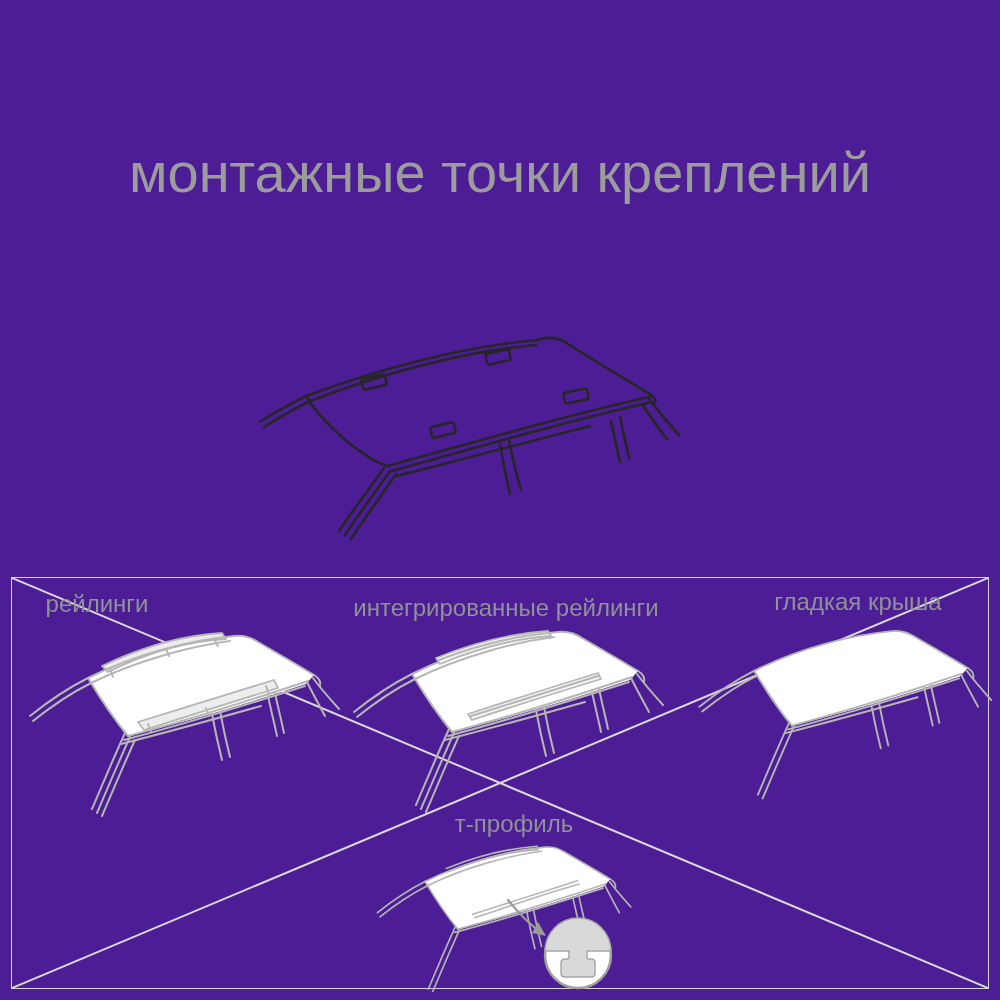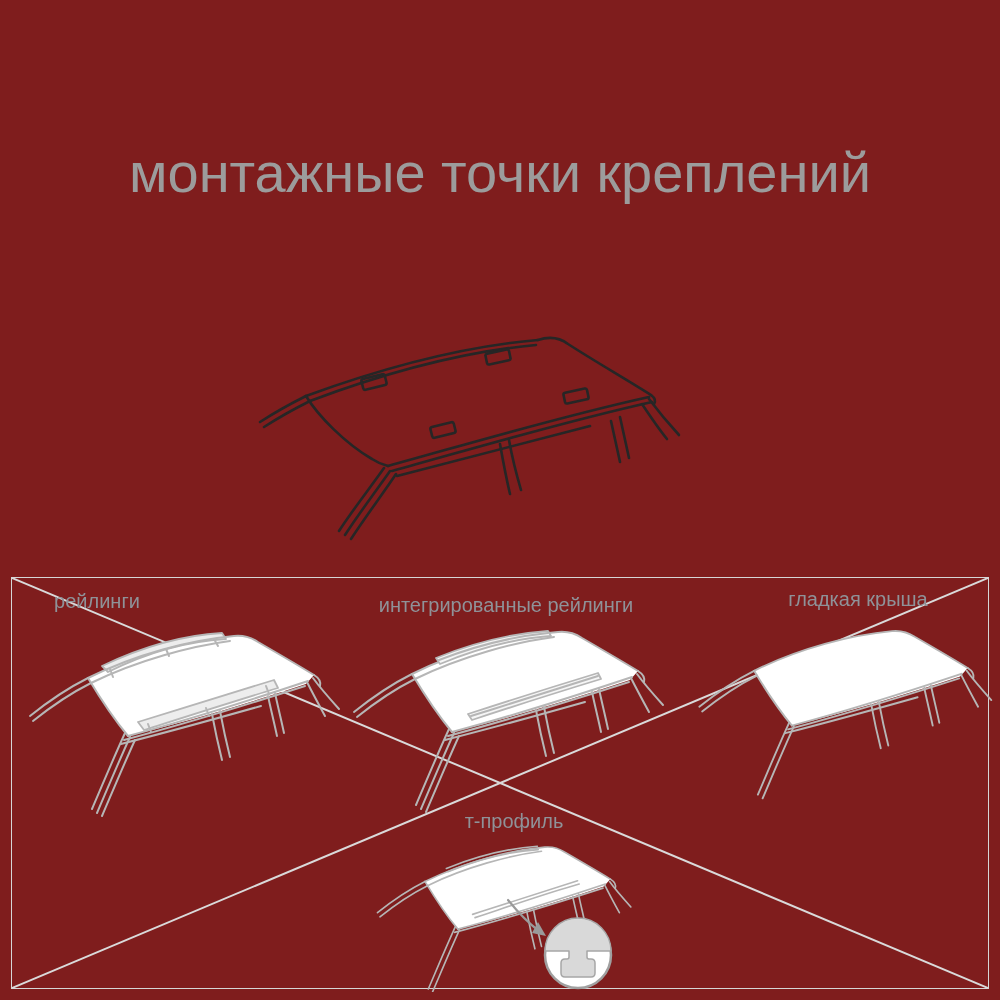--- a/index.html
+++ b/index.html
@@ -8,30 +8,30 @@
     --art-dark:#262626;
     --art-light:#b6b6b6;
     --art-shade:#ededed;
     --panel-border:#d6d6d6;
     --diagonal:#dadada;
     --inset-fill:#d9d9d9;
     --inset-stroke:#a6a6a6;
     --arrow-gray:#9a9a9a;
   }
   html,body{margin:0;padding:0;background:#ffffff;}
-  .page{position:relative;width:1000px;height:1000px;background:#7f1d1d;overflow:hidden;
+  .page{position:relative;width:1000px;height:1000px;background:#4c1d95;overflow:hidden;
         font-family:"Liberation Sans","DejaVu Sans",sans-serif;}
   .title{position:absolute;top:140px;left:0;width:1000px;margin:0;text-align:center;
          font-size:56px;font-weight:400;color:var(--title-gray);letter-spacing:0px;}
   .main-art{position:absolute;left:228px;top:318px;}
   .panel{position:absolute;left:11px;top:577px;width:978px;height:412px;
          border:1px solid var(--panel-border);box-sizing:border-box;}
   .diagonals{position:absolute;left:0;top:0;width:100%;height:100%;}
   .lbl{position:absolute;transform:translateX(-50%);white-space:nowrap;
-       font-size:20px;color:var(--label-gray);}
+       font-size:24px;color:var(--label-gray);}
   .lbl-railings{left:97px;top:590px;}
   .lbl-integrated{left:506px;top:594px;}
   .lbl-smooth{left:858px;top:588px;}
   .lbl-tprofile{left:514px;top:810px;}
   .car{position:absolute;}
   .car-a{left:16px;top:620px;}
   .car-b{left:340px;top:616px;}
   .car-c{left:686px;top:616px;}
   .car-d{left:330px;top:832px;}
   

